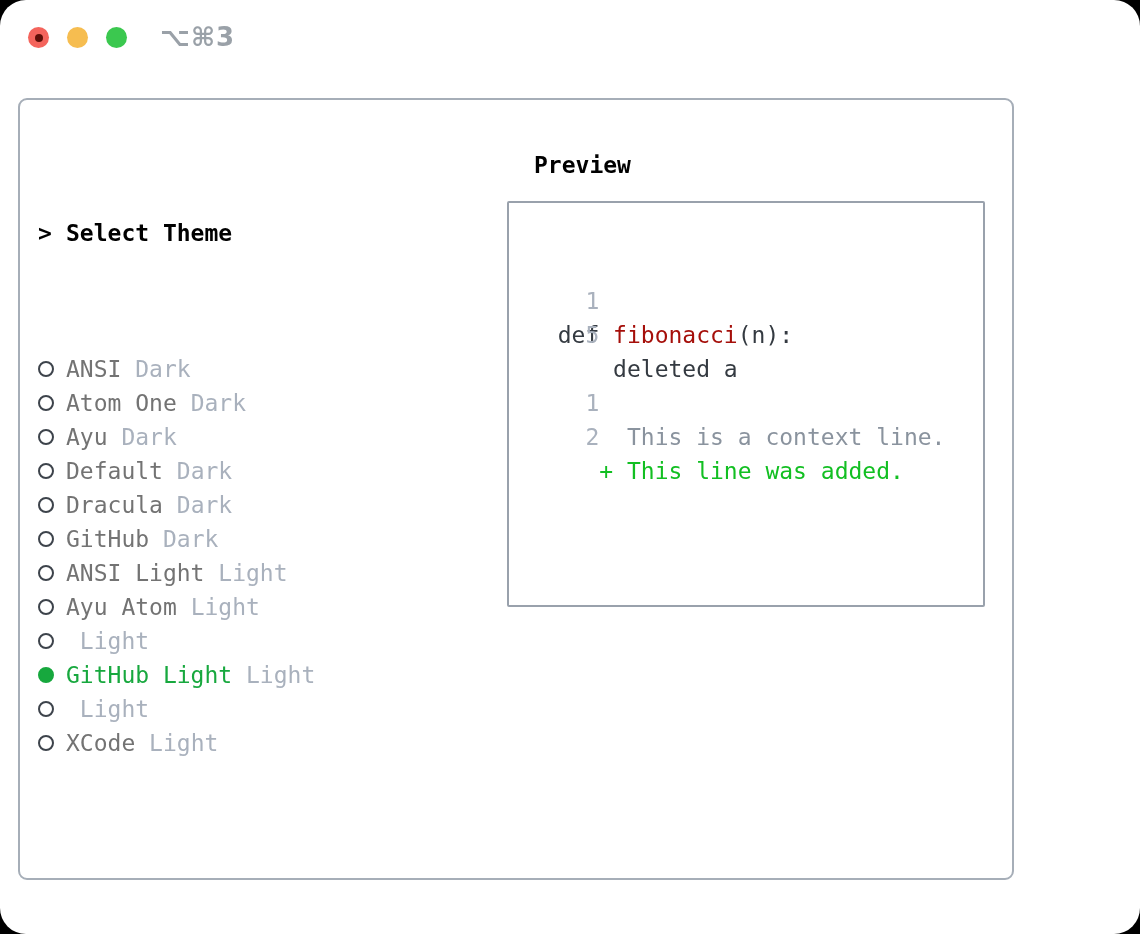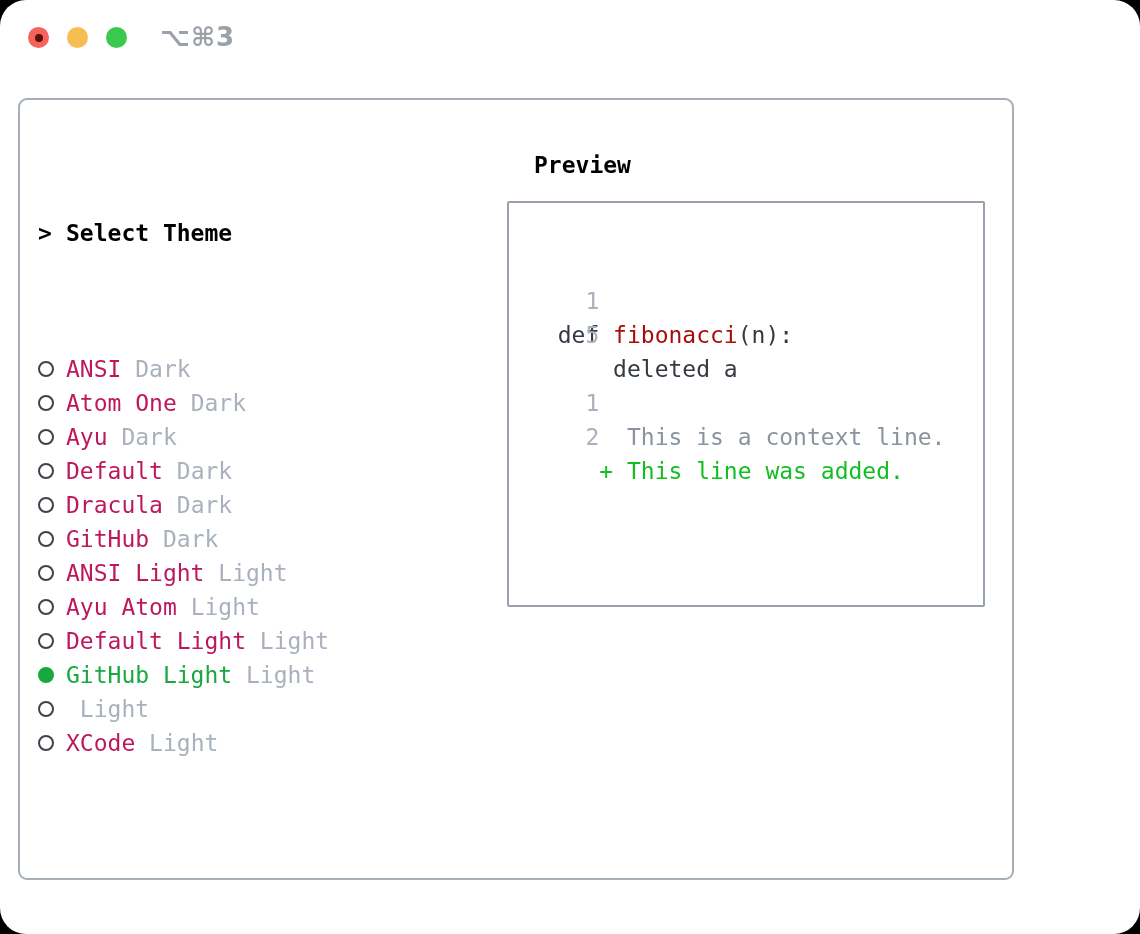--- a/index.html
+++ b/index.html
@@ -20,21 +20,21 @@
           border:2px solid var(--dialog-border,#a6aeb8);border-radius:9px;background:#fff;}
 
   .col{position:absolute;font-size:23px;line-height:34px;white-space:pre;color:var(--text-dark,#3a4048);}
   .left-col{left:18px;top:48px;}
   .row{height:34px;display:flex;align-items:center;}
   .marker{display:inline-flex;width:28px;align-items:center;flex:none;}
   .caret{font-weight:bold;color:#000;}
   .radio{width:12px;height:12px;border-radius:50%;border:2px solid #3d434b;box-sizing:content-box;}
   .selected .radio{background:var(--accent-green,#17a83e);border-color:var(--accent-green,#17a83e);}
   .heading{font-weight:bold;color:#000;}
-  .item-name{color:#be185d;}
+  .item-name{color:#737373;}
   .selected .item-name{color:var(--accent-green,#17a83e);}
   .item-variant{color:var(--muted-gray,#a9b1bd);margin-left:1ch;}
   .spacer{height:34px;}
 
   
   .preview-heading{position:absolute;left:482px;top:48px;height:34px;line-height:34px;font-size:23px;font-weight:bold;color:#000;margin-left:32px;}
   .preview-box{position:absolute;left:487px;top:101px;width:478px;height:406px;box-sizing:border-box;
                border:2px solid var(--preview-border,#99a1ac);border-radius:2px;background:#fff;overflow:hidden;}
   .preview-lines{position:absolute;left:21px;top:47px;font-size:23px;line-height:34px;white-space:pre;}
   .line{height:34px;}
@@ -96,21 +96,20 @@
   </div><div class="row theme-item">
     <span class="marker"><span class="radio"></span></span>
     <span class="item-name">ANSI Light</span>
     <span class="item-variant">Light</span>
   </div><div class="row theme-item">
     <span class="marker"><span class="radio"></span></span>
     <span class="item-name">Ayu Atom</span>
     <span class="item-variant">Light</span>
   </div><div class="row theme-item">
     <span class="marker"><span class="radio"></span></span>
-    <span class="item-name">Default Light</span>
     <span class="item-variant">Light</span>
   </div><div class="row theme-item selected">
     <span class="marker"><span class="radio"></span></span>
     <span class="item-name">GitHub Light</span>
     <span class="item-variant">Light</span>
   </div><div class="row theme-item">
     <span class="marker"><span class="radio"></span></span>
     <span class="item-variant">Light</span>
   </div><div class="row theme-item">
     <span class="marker"><span class="radio"></span></span>

